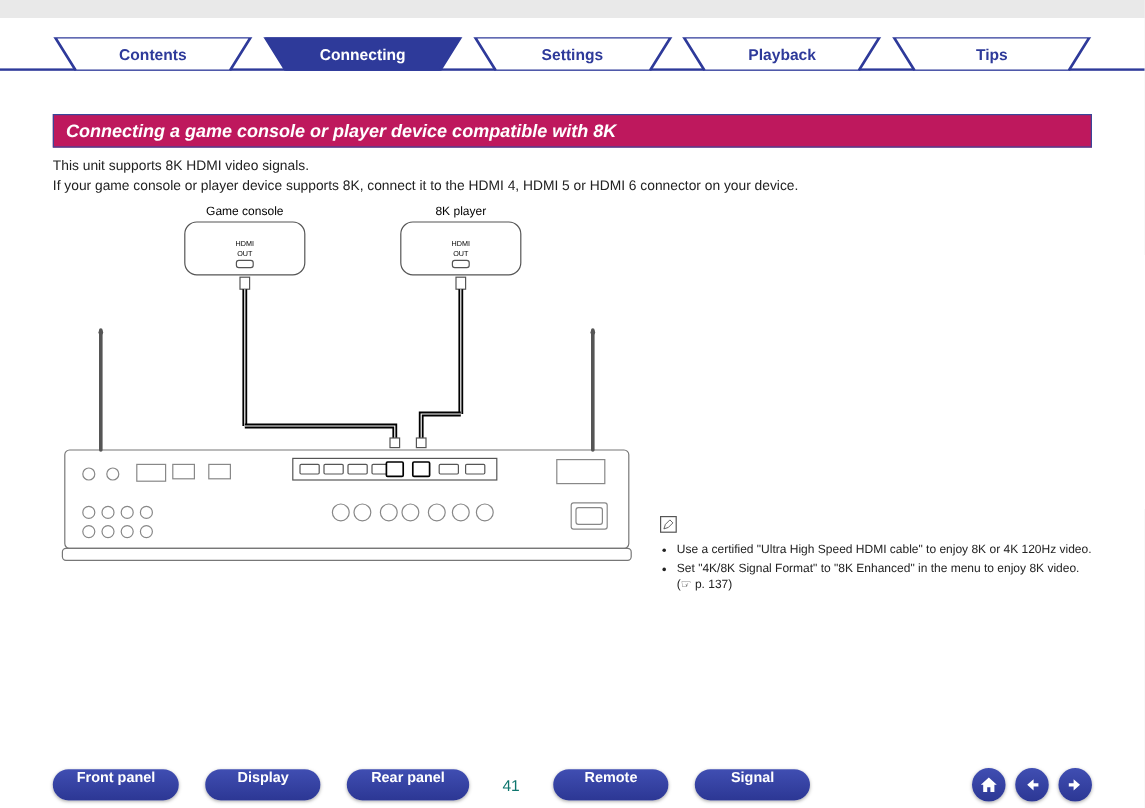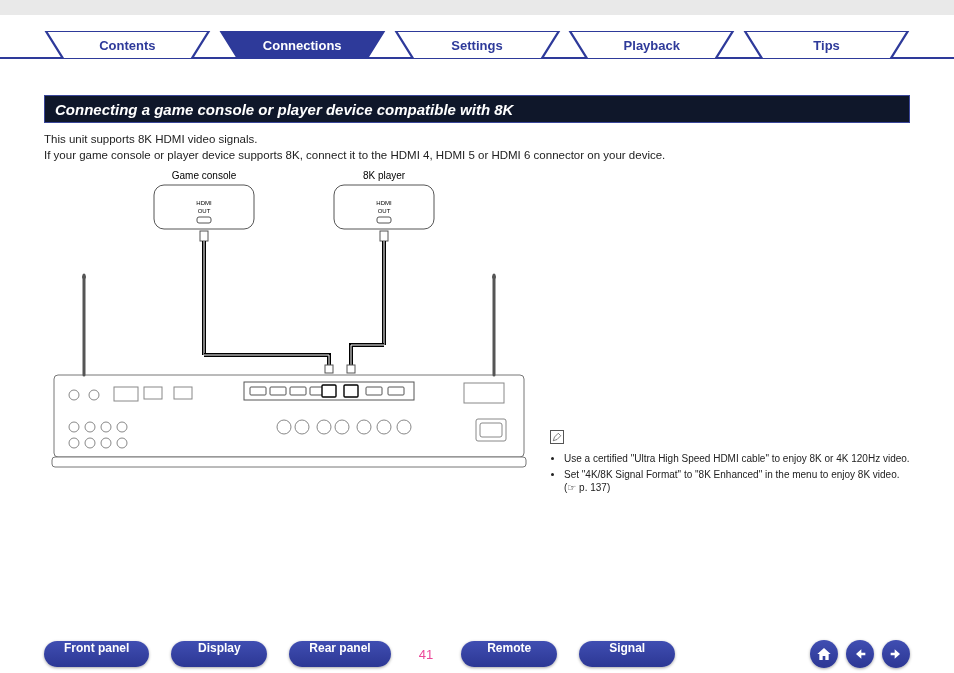--- a/index.html
+++ b/index.html
@@ -52,21 +52,21 @@
     position:absolute; inset:0;
   }
   .tab .tab-bg svg{width:100%;height:100%;display:block;}
   .tab span{position:relative;z-index:1;}
   .tab.active{color:#fff;}
   
   .titlebar{
     position:absolute;
     top:80px; left:44px; right:44px;
     height:28px;
-    background:#0f172a;
+    background:#be185d;
     border:1px solid #3a4699;
     padding:0 10px;
     display:flex;
     align-items:center;
     color:#fff;
     font-weight:700;
     font-style:italic;
     font-size:15px;
   }
   
@@ -119,21 +119,21 @@
     border-radius:13px;
     display:flex;
     align-items:flex-start;
     justify-content:center;
     min-width:96px;
     box-shadow:0 1px 3px rgba(0,0,0,.35);
     cursor:pointer;
   }
   .page-number{
     font-size:13px;
-    color:#ec4899;
+    color:#0f766e;
     margin:0 6px;
   }
   .spacer{flex:1 1 auto;}
   .nav-circles{display:flex;gap:8px;align-items:center;}
   .circle{
     width:28px;height:28px;border-radius:50%;
     background:linear-gradient(#404eb2,#2c3794);
     display:flex;align-items:center;justify-content:center;
     box-shadow:0 1px 3px rgba(0,0,0,.35);
     cursor:pointer;
@@ -153,21 +153,21 @@
           </svg>
         </div>
       <span>Contents</span>
     </div>
     <div class="tab active">
       <div class="tab-bg">
           <svg viewBox="0 0 150 28" preserveAspectRatio="none">
             <path d="M5 0 H145 L130 28 H20 Z" fill="#2e3a9a" stroke="#2e3a9a" stroke-width="2"></path>
           </svg>
         </div>
-      <span>Connections</span>
+      <span>Connecting</span>
     </div>
     <div class="tab">
       <div class="tab-bg">
           <svg viewBox="0 0 150 28" preserveAspectRatio="none">
             <path d="M5 0 H145 L130 28 H20 Z" fill="#fff" stroke="#2e3a9a" stroke-width="2"></path>
           </svg>
         </div>
       <span>Settings</span>
     </div>
     <div class="tab">

